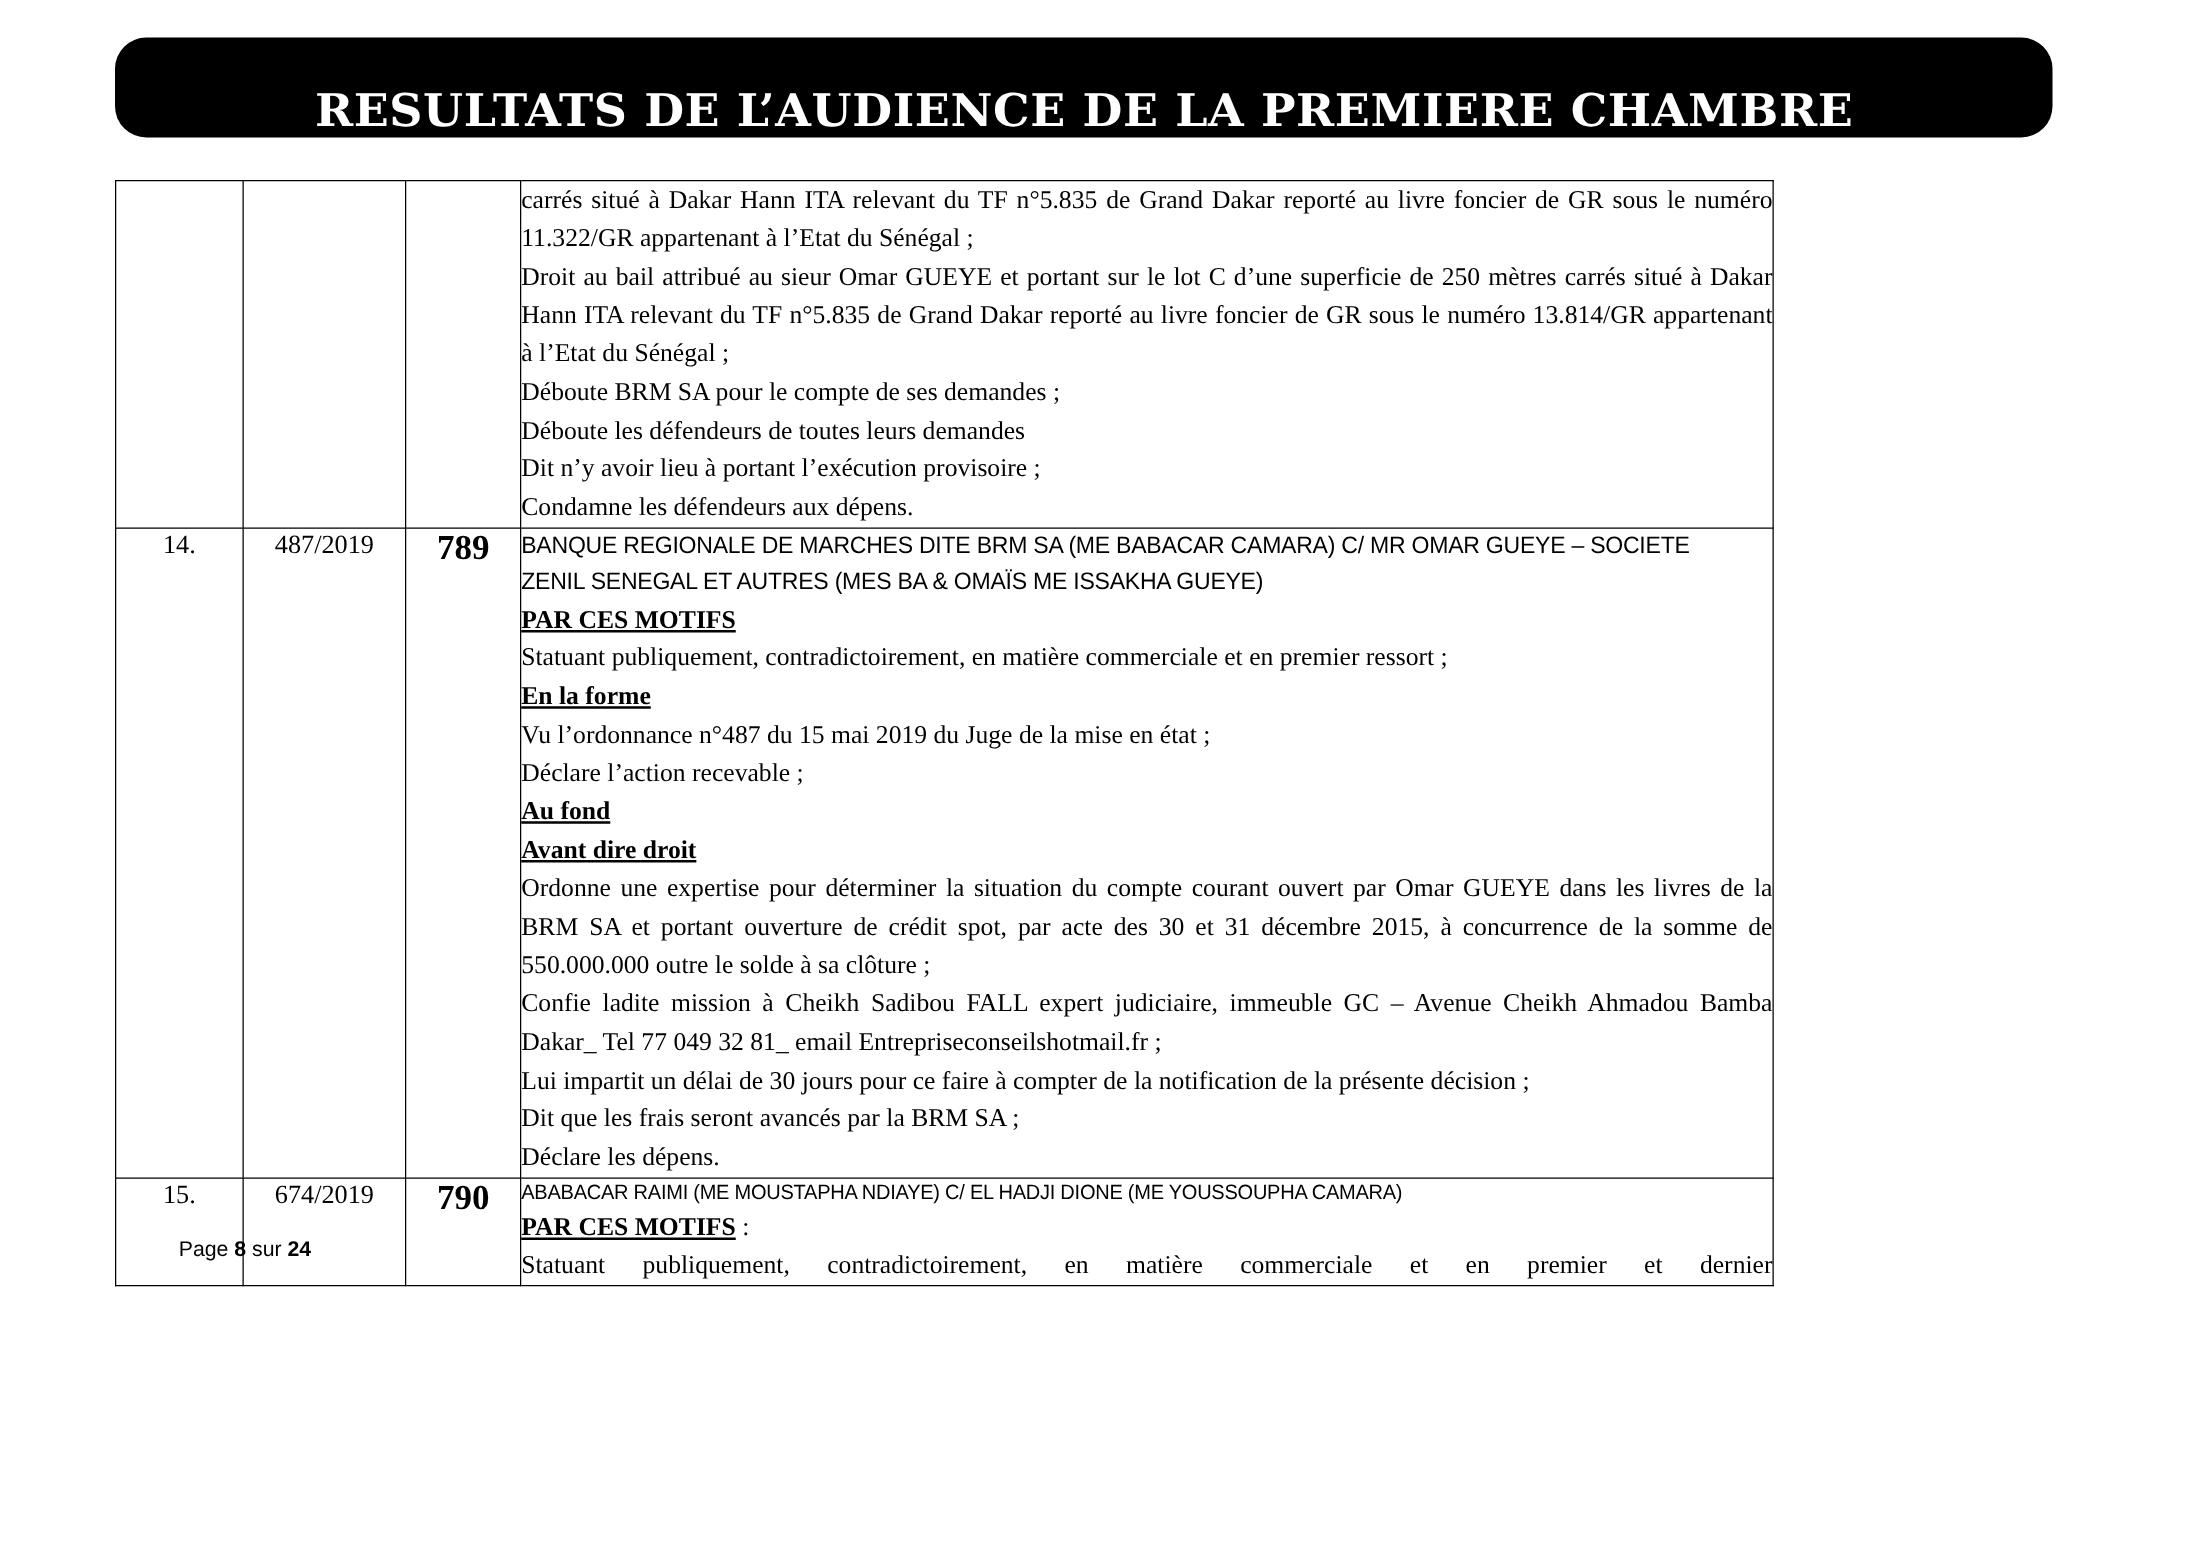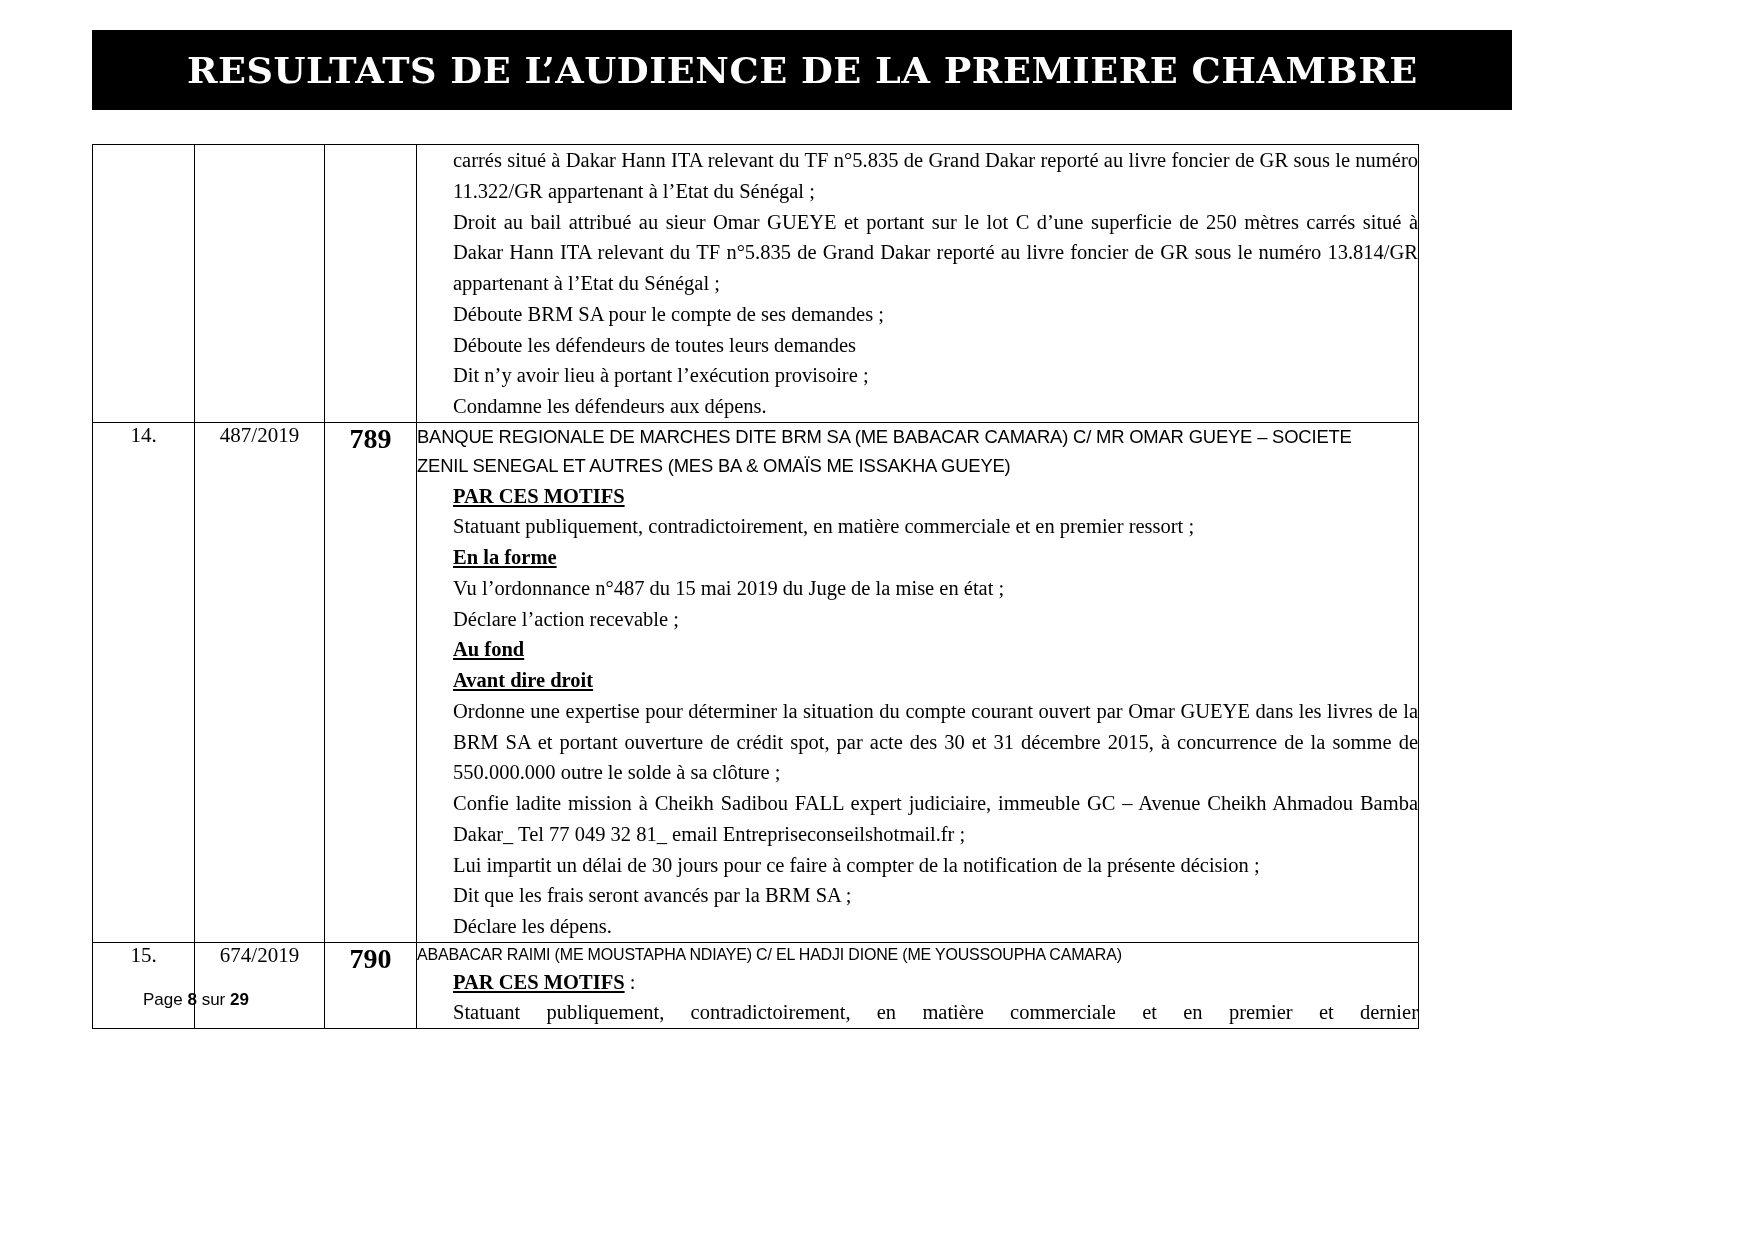--- a/index.html
+++ b/index.html
@@ -19,26 +19,27 @@
     width: 1754px;
     height: 1240px;
     background: #ffffff;
   }
 
   
   .header-banner {
     position: absolute;
     left: 92px;
     top: 30px;
-    width: 1420px;
+    width: 1550px;
     height: 80px;
     background: #000000;
     display: flex;
-    align-items: center;
+    align-items: flex-end;
     justify-content: center;
+    border-radius: 25px;
   }
   .header-title {
     color: #ffffff;
     font-family: "DejaVu Serif", serif;
     font-weight: bold;
     font-size: 36px;
     letter-spacing: 0.5px;
     white-space: nowrap;
     text-align: center;
     transform: scaleX(1.02);
@@ -77,21 +78,21 @@
     font-weight: bold;
     font-family: "Liberation Serif", serif;
   }
   .cell-body {
     padding: 7px 14px 10px 14px;
     font-size: 20.5px;
     line-height: 1.50;
     font-family: "Liberation Serif", serif;
   }
 
-  .line { white-space: normal; margin-left: 36px; }
+  .line { white-space: normal; }
   .line-just { text-align: justify; text-align-last: left; }
 
   .case-head {
     font-family: "Liberation Sans", sans-serif;
     font-size: 19px;
     line-height: 1.52;
     letter-spacing: -0.2px;
     transform: scaleX(0.97);
     transform-origin: left center;
   }
@@ -196,16 +197,16 @@
             <span class="hd-inline">PAR CES MOTIFS</span><span> :</span>
           </div>
           <div class="line line-just" style="text-align-last:justify;">Statuant publiquement, contradictoirement, en matière commerciale et en premier et dernier</div>
         </td>
       </tr>
 
     </tbody>
   </table>
 
   <div class="footer">
-    <span>Page </span><b>8</b><span> sur </span><b>29</b>
+    <span>Page </span><b>8</b><span> sur </span><b>24</b>
   </div>
 
 </div>
 
 </body></html>

